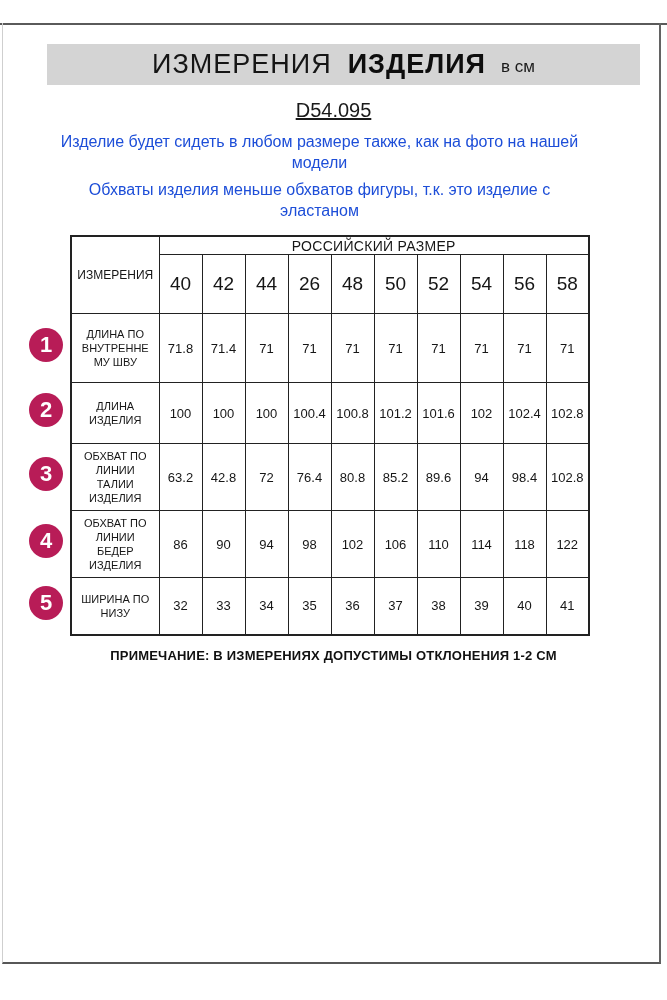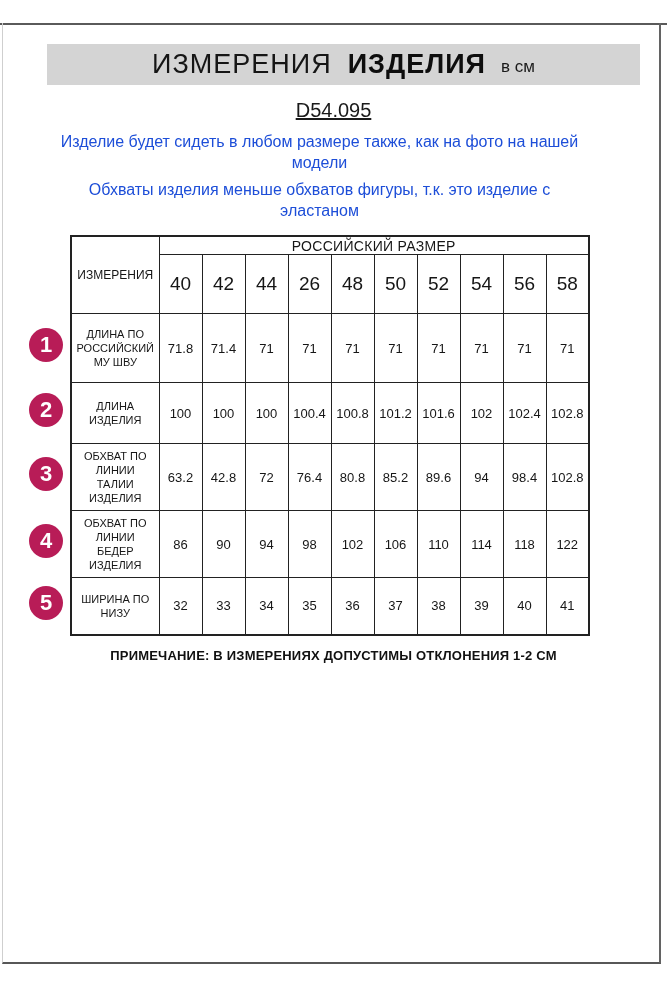--- a/index.html
+++ b/index.html
@@ -77,21 +77,21 @@
           <th class="size-head">50</th>
           <th class="size-head">52</th>
           <th class="size-head">54</th>
           <th class="size-head">56</th>
           <th class="size-head">58</th>
         </tr>
     </thead>
     <tbody id="table-body">
         <tr style="height: 69px;">
           <th class="row-label">ДЛИНА ПО
-РОССИЙСКИЙ
+ВНУТРЕННЕ
 МУ ШВУ</th>
           <td class="val">71.8</td>
           <td class="val">71.4</td>
           <td class="val">71</td>
           <td class="val">71</td>
           <td class="val">71</td>
           <td class="val">71</td>
           <td class="val">71</td>
           <td class="val">71</td>
           <td class="val">71</td>

